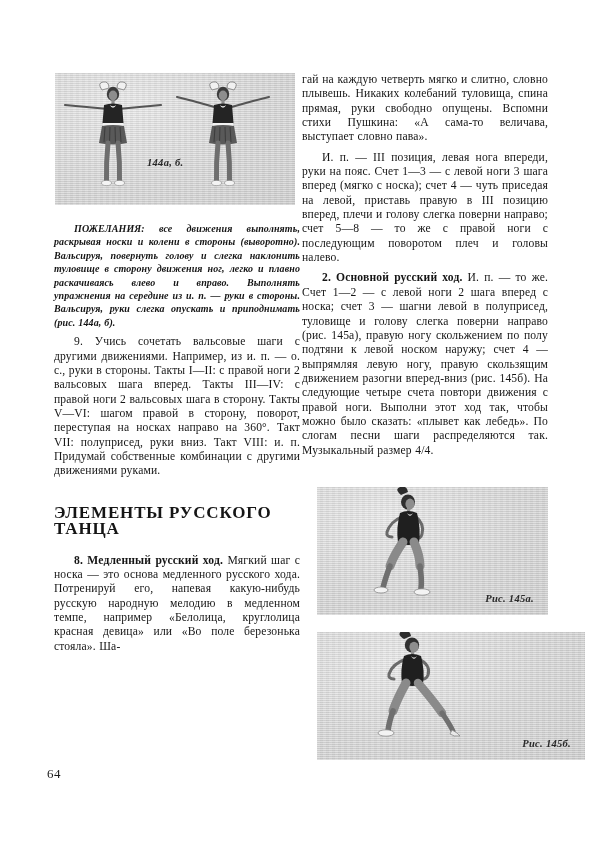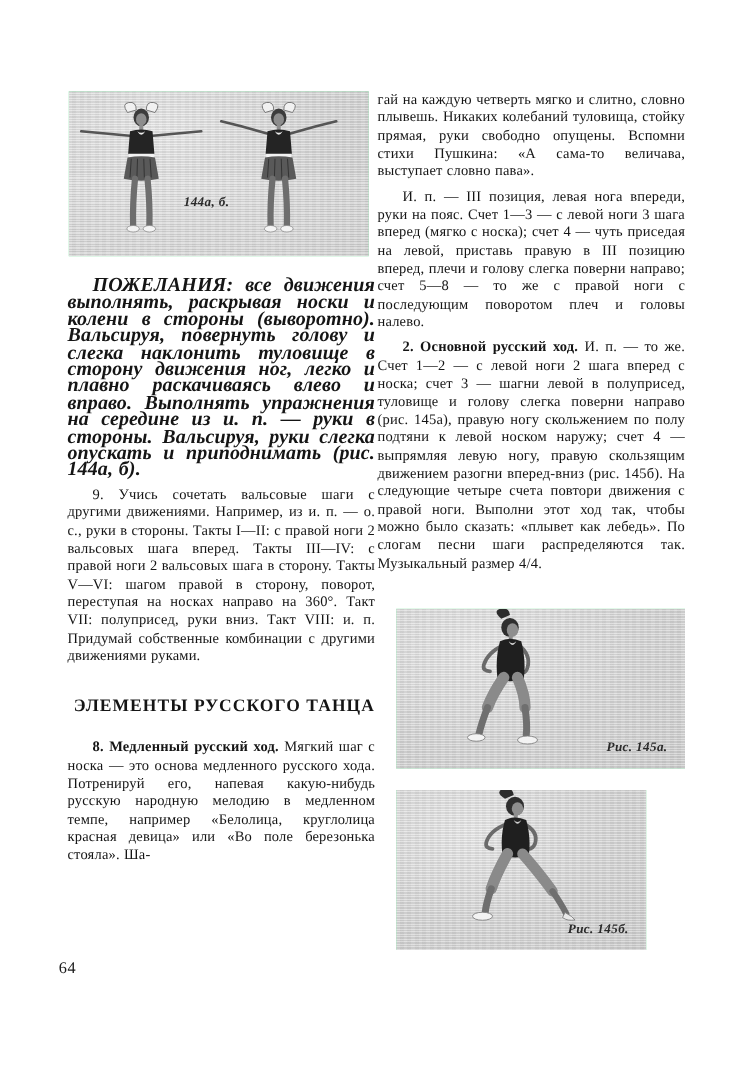--- a/index.html
+++ b/index.html
@@ -32,31 +32,31 @@
     text-align: justify;
     text-justify: inter-word;
     text-indent: 20px;
     letter-spacing: 0.15px;
     word-spacing: 0.4px;
   }
   p.noindent { text-indent: 0; }
   p.wish {
     font-style: italic;
     font-weight: bold;
-    font-size: 16px;
+    font-size: 10px;
     line-height: 13.4px;
     letter-spacing: 0.1px;
   }
   .b { font-weight: bold; font-family: Liberation Serif, serif; }
 
   h2.section-heading {
     margin: 0;
-    font-size: 14px;
+    font-size: 17px;
     font-weight: bold;
-    text-align: right;
+    text-align: left;
     letter-spacing: 0.85px;
     line-height: 16px;
   }
 
   
   .gap-sm { height: 6px; }
   .gap-md { height: 11px; }
   .gap-xl { height: 26px; }
 
   
@@ -85,21 +85,21 @@
     font-style: italic;
     font-weight: bold;
     font-size: 10.5px;
     color: #2a2a2a;
     letter-spacing: 0.3px;
     white-space: nowrap;
   }
 
   #plate-144 { left: 55px;  top: 73px;  width: 240px; height: 132px; }
   #plate-145a{ left: 317px; top: 487px; width: 231px; height: 128px; }
-  #plate-145b{ left: 317px; top: 632px; width: 200px; height: 128px; }
+  #plate-145b{ left: 317px; top: 632px; width: 268px; height: 128px; }
 
   .page-number {
     position: absolute;
     left: 47px;
     top: 766px;
     font-size: 13px;
     letter-spacing: 0.5px;
     color: #1a1a1a;
     font-family: Liberation Serif, serif;
   }
@@ -180,21 +180,21 @@
 
     <div class="gap-md"></div>
 
 
     <div class="gap-sm"></div>
 
     <p><span class="b">8. Медленный русский ход.</span><span> Мягкий шаг с носка — это основа медленного русского хода. Потренируй его, напевая какую-нибудь русскую народную мелодию в медленном темпе, например «Белолица, круглолица красная девица» или «Во поле березонька стояла». Ша-</span></p>
   </div>
 
   <div class="col col-right">
-    <p class="noindent">гай на каждую четверть мягко и слитно, словно плывешь. Никаких колебаний туловища, стойку прямая, руки свободно опущены. Вспомни стихи Пушкина: «А сама-то величава, выступает словно пава».</p>
+    <p class="noindent">гай на каждую четверть мягко и слитно, словно плывешь. Никаких колебаний туловища, спина прямая, руки свободно опущены. Вспомни стихи Пушкина: «А сама-то величава, выступает словно пава».</p>
 
     <div class="gap-sm"></div>
 
     <p>И. п. — III позиция, левая нога впереди, руки на пояс. Счет 1—3 — с левой ноги 3 шага вперед (мягко с носка); счет 4 — чуть приседая на левой, приставь правую в III позицию вперед, плечи и голову слегка поверни направо; счет 5—8 — то же с правой ноги с последующим поворотом плеч и головы налево.</p>
 
     <div class="gap-sm"></div>
 
     <p><span class="b">2. Основной русский ход.</span><span> И. п. — то же. Счет 1—2 — с левой ноги 2 шага вперед с носка; счет 3 — шагни левой в полуприсед, туловище и голову слегка поверни направо (рис. 145а), правую ногу скольжением по полу подтяни к левой носком наружу; счет 4 — выпрямляя левую ногу, правую скользящим движением разогни вперед-вниз (рис. 145б). На следующие четыре счета повтори движения с правой ноги. Выполни этот ход так, чтобы можно было сказать: «плывет как лебедь». По слогам песни шаги распределяются так. Музыкальный размер 4/4.</span></p>
   </div>
 

